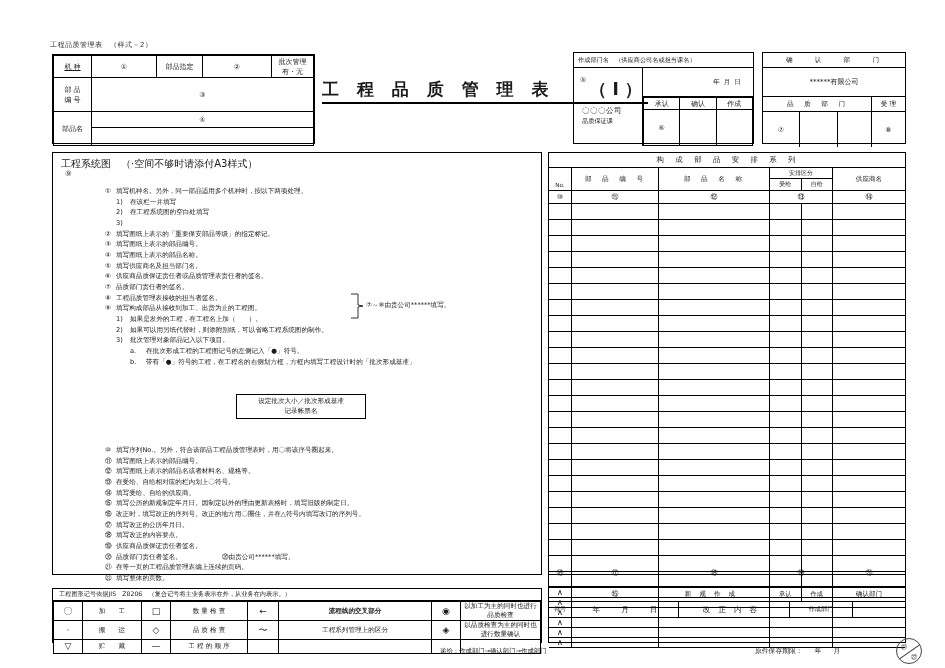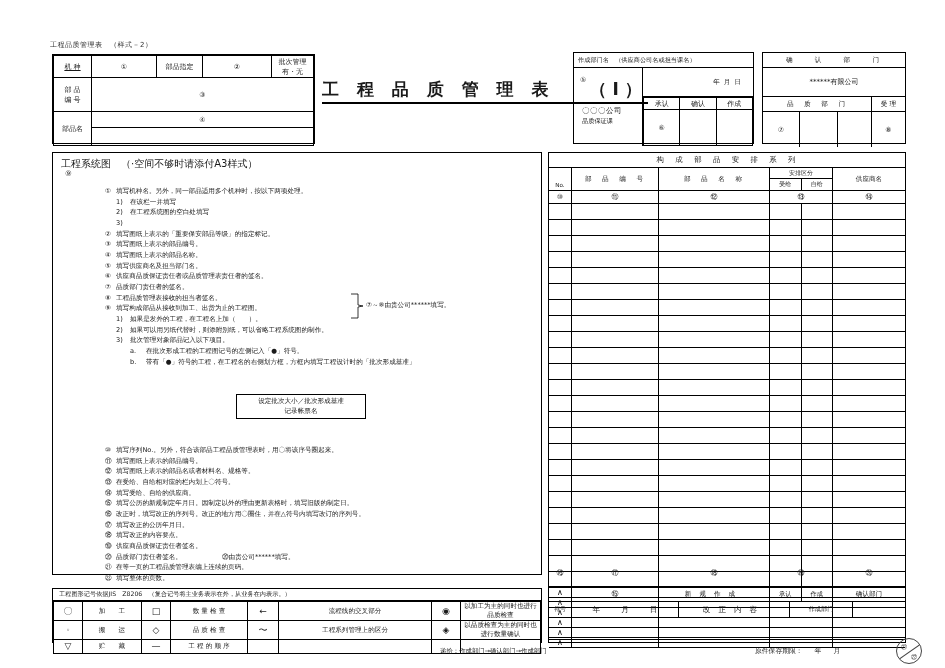--- a/index.html
+++ b/index.html
@@ -281,21 +281,21 @@
   <div class="abs bk" style="left:52px;top:588px;width:490px;height:55px;border-bottom:none;">
     <div style="height:11px;border-bottom:1px solid #000;font-size:6.2px;display:flex;align-items:center;padding-left:6px;">工程图形记号依据JIS　Z8206　（复合记号将主业务表示在外，从业务在内表示。）</div>
     <table class="lg" style="height:42px;">
       <tbody>
           <tr>
         <td style="width:26px;"><span class="sym">〇</span></td>
         <td style="width:56px;">加　　工</td>
         <td style="width:26px;"><span class="sym">□</span></td>
         <td style="width:74px;">数 量 检 查</td>
         <td style="width:28px;"><span class="sym">←</span></td>
-        <td style="width:150px;">流程线的交叉部分</td>
+        <td style="width:150px;font-weight:bold;">流程线的交叉部分</td>
         <td style="width:26px;"><span class="sym">◉</span></td>
         <td>以加工为主的同时也进行品质检查</td>
       </tr>
       <tr>
         <td><span style="font-size:7px;">◦</span></td>
         <td>搬　　运</td>
         <td><span class="sym">◇</span></td>
         <td>品 质 检 查</td>
         <td><span class="sym">〜</span></td>
         <td>工程系列管理上的区分</td>
@@ -311,21 +311,21 @@
         <td></td>
         <td></td>
         <td></td>
       </tr>
     </tbody>
       </table>
   </div>
 
   <div class="abs" style="left:440px;top:647px;font-size:6.4px;">递给：作成部门→确认部门→作成部门</div>
 
-  <div class="abs bk" style="left:548px;top:152px;width:358px;height:488px;">
+  <div class="abs bk" style="left:548px;top:152px;width:358px;height:423px;">
     <div style="height:14px;border-bottom:1px solid #000;display:flex;align-items:center;justify-content:center;font-size:7.4px;letter-spacing:2px;">构　成　部　品　安　排　系　列</div>
     <div style="height:22px;border-bottom:1px solid #000;display:flex;font-size:6.6px;">
       <div style="width:22px;border-right:1px solid #000;display:flex;align-items:flex-end;justify-content:center;padding-bottom:2px;font-size:5.6px;">No.</div>
       <div style="width:86px;border-right:1px solid #000;display:flex;align-items:center;justify-content:center;letter-spacing:2px;">部　品　编　号</div>
       <div style="width:110px;border-right:1px solid #000;display:flex;align-items:center;justify-content:center;letter-spacing:2px;">部　品　名　称</div>
       <div style="width:62px;border-right:1px solid #000;">
         <div style="height:10px;border-bottom:1px solid #000;display:flex;align-items:center;justify-content:center;font-size:6px;">安排区分</div>
         <div style="height:11px;display:flex;font-size:6px;">
           <div style="flex:1;border-right:1px solid #000;display:flex;align-items:center;justify-content:center;">受给</div>
           <div style="flex:1;display:flex;align-items:center;justify-content:center;">自给</div>

